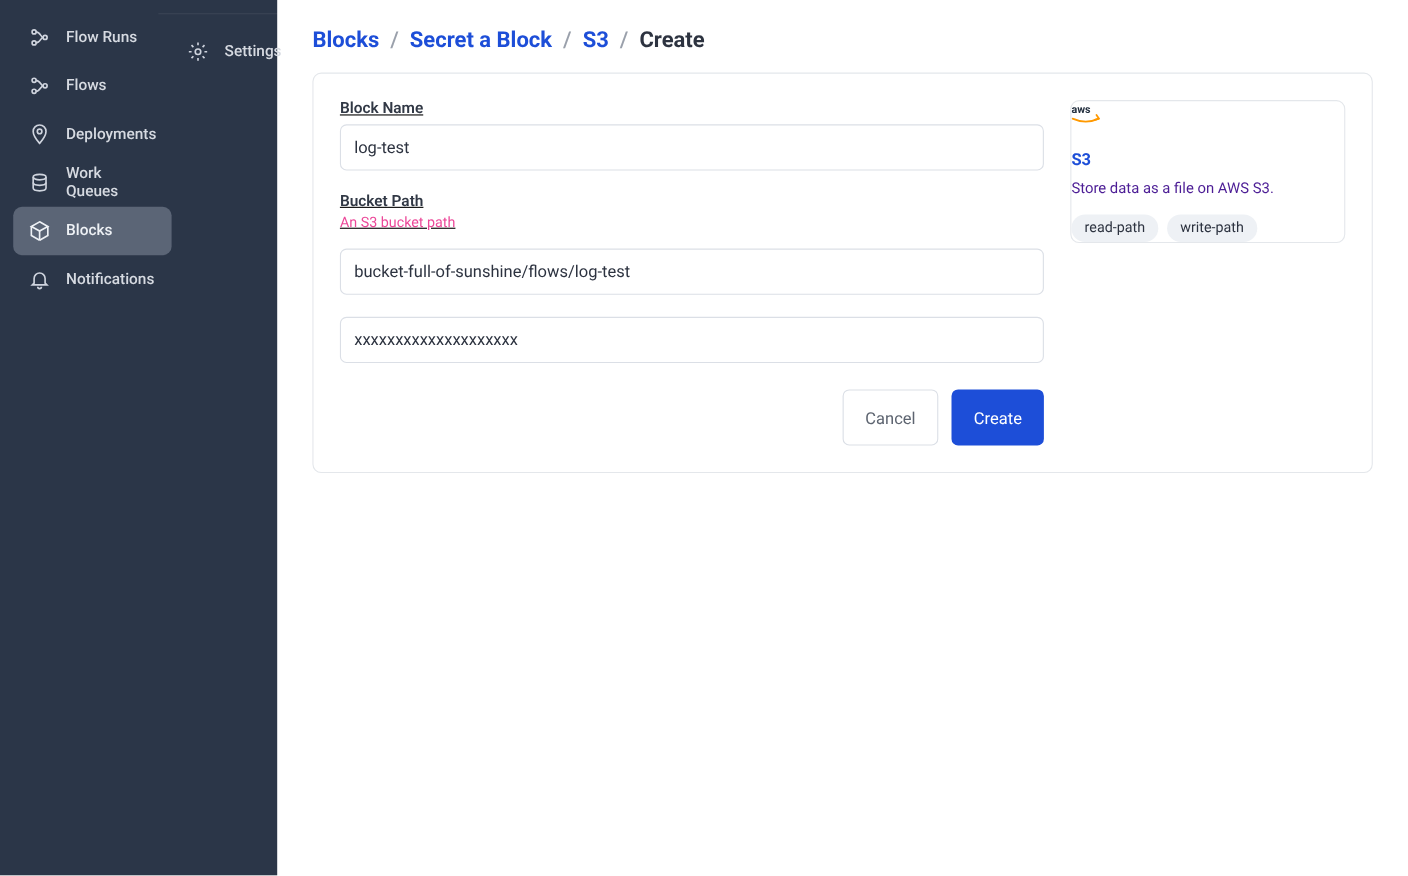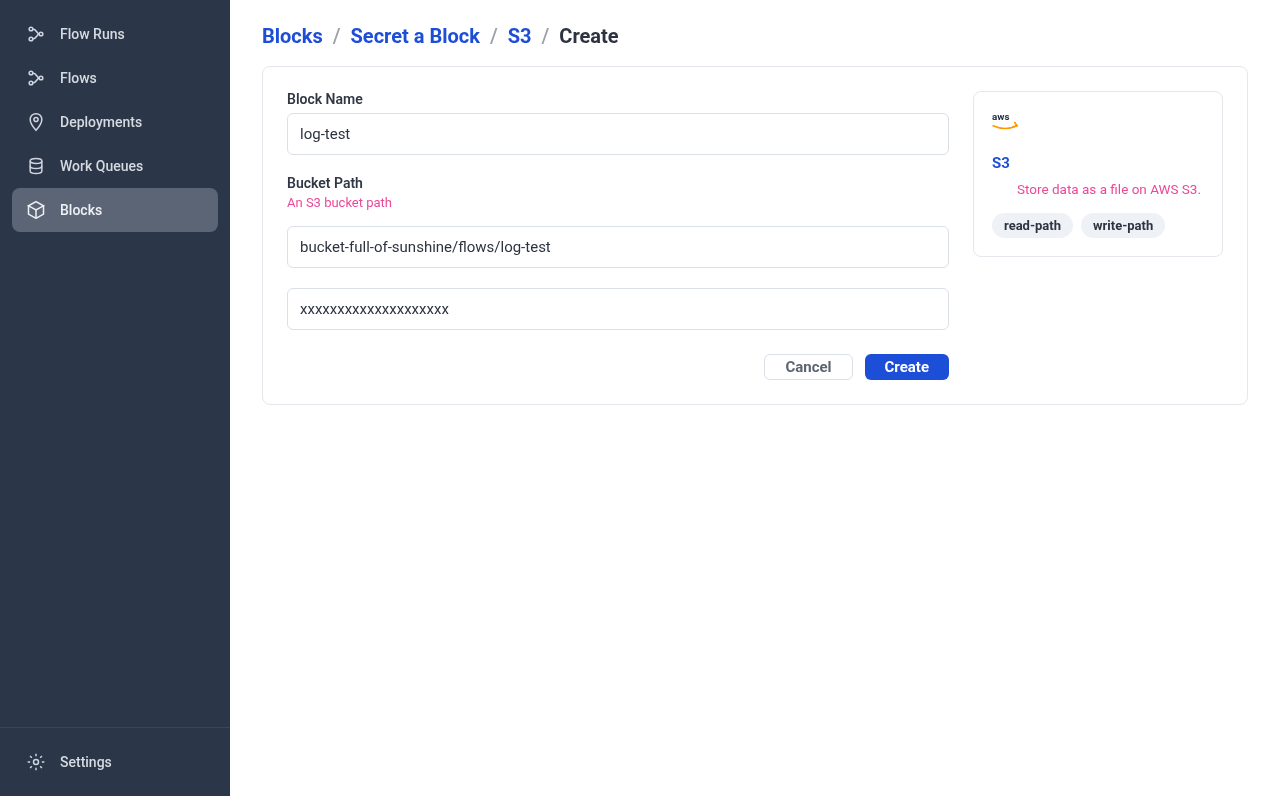--- a/index.html
+++ b/index.html
@@ -1,47 +1,47 @@
 <!DOCTYPE html>
 <html><head>
 <meta charset="utf-8">
 <style>
 * { margin:0; padding:0; box-sizing:border-box; font-family:-apple-system,BlinkMacSystemFont,"Segoe UI",Roboto,"Helvetica Neue",Arial,sans-serif; }
 body { display:flex; width:1280px; height:796px; overflow:hidden; background:#fff; }
-.sidebar { width:230px; background:#2b3648; display:flex; flex-direction:column; padding:12px; }
+.sidebar { width:252px; background:#2b3648; display:flex; padding:12px; }
 .sidebar-main { flex:1; }
 .sidebar-footer { border-top:1px solid rgba(255,255,255,0.08); padding-top:12px; margin-left:-12px; margin-right:-12px; padding-left:12px; padding-right:12px;}
 .nav-item { display:flex; align-items:center; gap:14px; height:44px; padding:0 14px; border-radius:8px; color:#d6dae1; font-size:14px; font-weight:500; cursor:pointer; }
 .nav-item.active { background:#5b6576; color:#eef1f5; }
 .nav-icon { width:20px; height:20px; display:flex; align-items:center; justify-content:center; flex-shrink:0; }
 .nav-icon svg { width:20px; height:20px; stroke:#cfd4de; stroke-width:1.8; fill:none; }
 .nav-item.active .nav-icon svg { stroke:#eef1f5; }
 
 .main { flex:1; padding:24px 32px 32px 32px; overflow:auto; }
 .breadcrumb { display:flex; align-items:center; gap:10px; font-size:20px; font-weight:700; margin-bottom:18px; }
 .breadcrumb a { color:#1d4ed8; text-decoration:none; cursor:pointer; }
 .breadcrumb .sep { color:#9aa0ab; font-weight:500; }
 .breadcrumb .current { color:#2d3340; }
 
 .card { border:1px solid #e4e7eb; border-radius:8px; padding:24px; display:flex; gap:24px; align-items:flex-start; }
 .form { flex:1; }
-.form-group { margin-bottom:20px; }
+.form-group { margin-bottom:20px;text-decoration:underline; }
 .form-label { display:block; font-size:14px; font-weight:600; color:#313845; margin-bottom:6px; }
 .form-help { font-size:13px; color:#ec4899; margin-bottom:16px; margin-top:-2px; }
 .form-input { width:100%; height:42px; padding:0 12px; border:1px solid #dbdfe6; border-radius:6px; font-size:15px; color:#2d3340; background:#fff; }
 .form-actions { display:flex; justify-content:flex-end; gap:12px; margin-top:24px; }
-.btn { height:26px; padding:0 20px; border-radius:6px; font-size:15px; font-weight:700; cursor:pointer; border:none; }
+.btn { height:51px; padding:0 20px; border-radius:6px; font-size:15px; font-weight:400; cursor:pointer; border:none; }
 .btn-secondary { background:#fff; border:1px solid #dbdfe6; color:#5d6470; }
 .btn-primary { background:#1d4ed8; color:#fff; }
 
-.info-panel { width:250px; border:1px solid #e4e7eb; border-radius:8px; padding:18px; }
+.info-panel { width:250px; border:1px solid #e4e7eb; border-radius:8px; }
 .aws-logo { margin-bottom:16px; }
 .info-title { color:#1d4ed8; font-size:15px; font-weight:700; margin-bottom:8px; }
-.info-desc { font-size:13.5px; color:#ec4899; margin-bottom:14px; line-height:1.4;margin-left:25px; }
-.tags { display:flex; flex-wrap:wrap; gap:8px;font-weight:bold; }
+.info-desc { font-size:13.5px; color:#4c1d95; margin-bottom:14px; line-height:1.4; }
+.tags { display:flex; flex-wrap:wrap; gap:8px; }
 .tag { background:#eef1f5; color:#2d3340; font-size:13px; padding:5px 12px; border-radius:14px; }
 </style>
 </head>
 <body>
 
 <div class="sidebar">
   <div class="sidebar-main">
     <div class="nav-item">
       <span class="nav-icon">
         <svg viewBox="0 0 24 24">
@@ -88,20 +88,29 @@
     <div class="nav-item active">
       <span class="nav-icon">
         <svg viewBox="0 0 24 24">
             <path d="M12 2 L21 7 L12 12 L3 7 Z"></path>
             <path d="M3 7 v10 l9 5"></path>
             <path d="M21 7 v10 l-9 5"></path>
             <path d="M12 12 v10"></path>
           </svg>
       </span>
       <span>Blocks</span>
+    </div>
+    <div class="nav-item">
+      <span class="nav-icon">
+        <svg viewBox="0 0 24 24">
+            <path d="M18 16 v-5 a6 6 0 0 0-12 0 v5 l-2 2 h16 z"></path>
+            <path d="M10 20 a2 2 0 0 0 4 0"></path>
+          </svg>
+      </span>
+      <span>Notifications</span>
     </div>
   </div>
   <div class="sidebar-footer">
     <div class="nav-item">
       <span class="nav-icon">
         <svg viewBox="0 0 24 24">
             <circle cx="12" cy="12" r="3"></circle>
             <path d="M12 2 v3 M12 19 v3 M4.9 4.9 l2.1 2.1 M17 17 l2.1 2.1 M2 12 h3 M19 12 h3 M4.9 19.1 l2.1-2.1 M17 7 l2.1-2.1"></path>
           </svg>
       </span>

